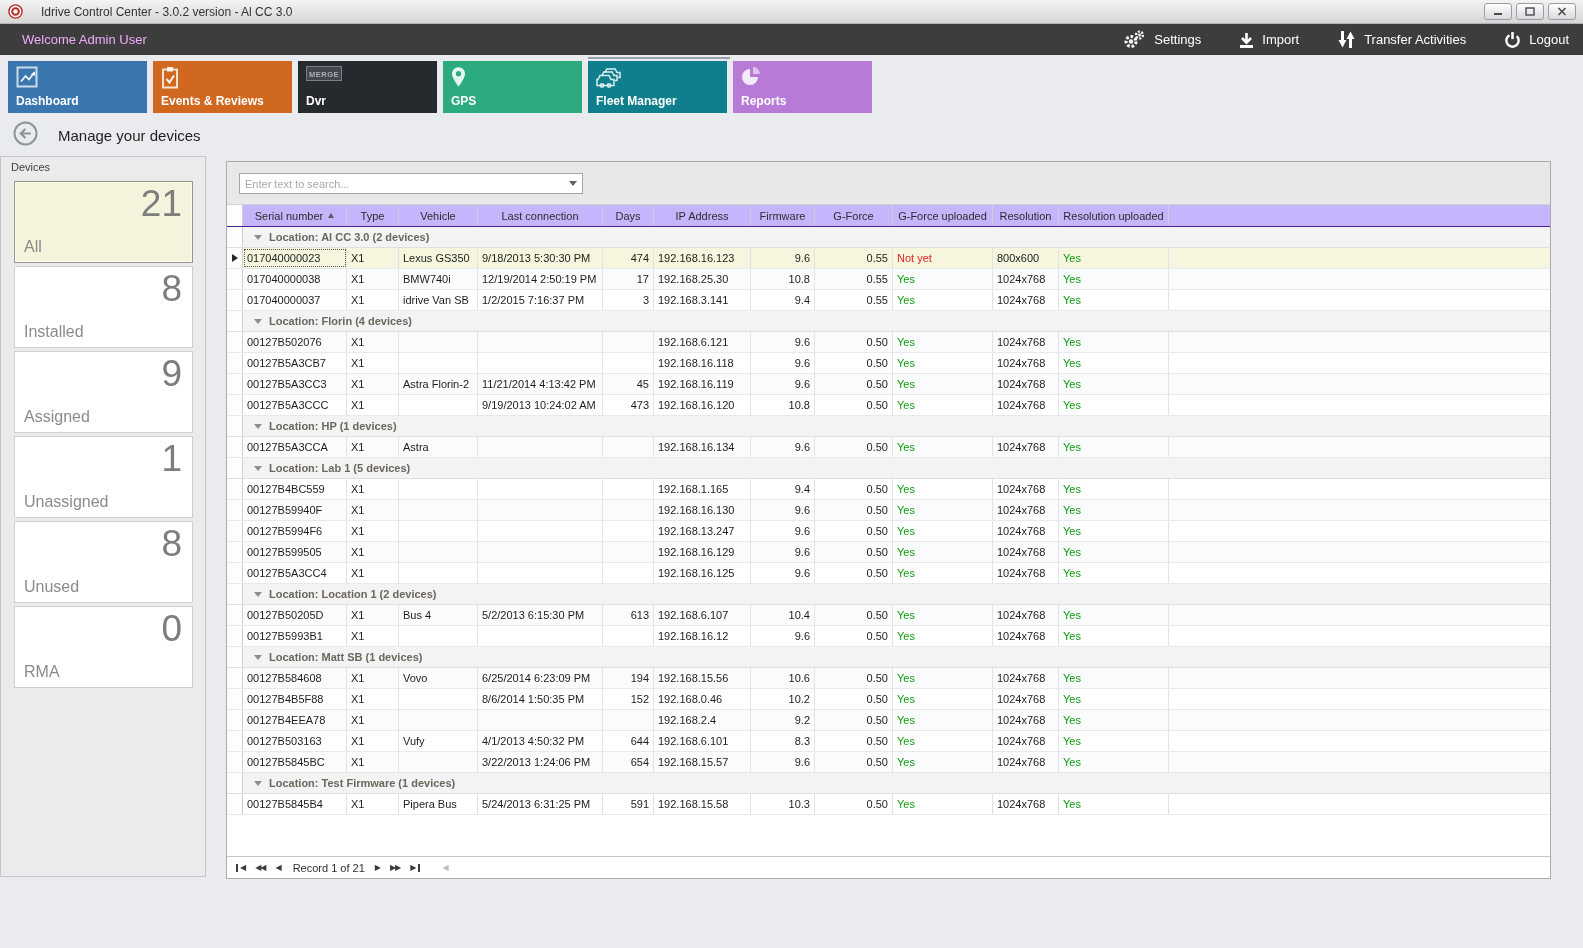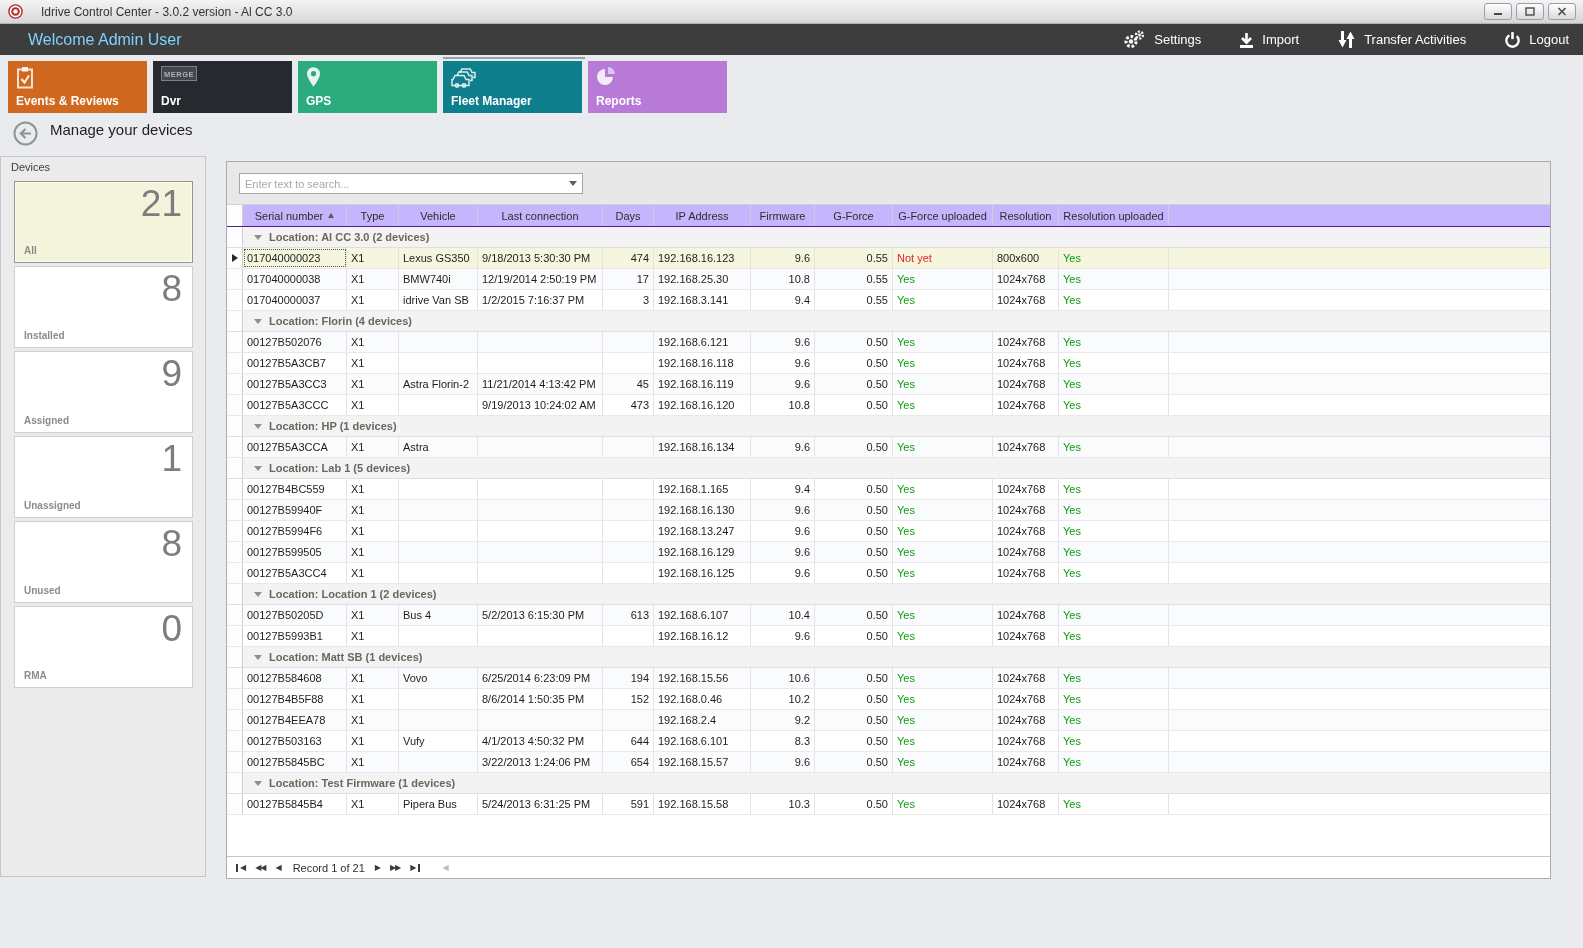--- a/index.html
+++ b/index.html
@@ -11,45 +11,45 @@
   .titlebar{height:24px;background:linear-gradient(#f4f4f4,#d6d6d6);border-bottom:1px solid #b2b2b2;
             display:flex;align-items:center;padding:0 5px}
   .app-icon{display:flex;margin-left:3px}
   .win-title{font-size:12px;font-weight:normal;color:#333;margin-left:18px;flex:1}
   .win-controls{display:flex;gap:4px;margin-right:2px}
   .win-btn{width:28px;height:17px;border:1px solid #989ea5;border-radius:3px;
            background:linear-gradient(#fefefe,#d8dade);display:flex;align-items:center;justify-content:center;padding:0}
 
   
   .menubar{height:31px;background:#3d3d3d;display:flex;align-items:center;color:#fff}
-  .welcome{font-size:16px;margin-left:28px;flex:1;color:#7dd3fc}
+  .welcome{font-size:13px;margin-left:22px;flex:1;color:#f0abfc}
   .menu-items{display:flex;align-items:center;margin-right:14px}
   .menu-item{display:flex;align-items:center;gap:8px;margin-left:38px;font-size:13px;cursor:default}
   .mi-icon{display:flex;align-items:center}
 
   
   .tabstrip{display:flex;gap:6px;padding:6px 0 0 8px;height:58px}
   .tab{width:139px;height:52px;position:relative;padding:5px 8px;color:#fff}
   .tab-icon{display:flex;align-items:flex-start;height:26px}
   .tab-label{position:absolute;left:8px;bottom:5px;font-size:12px;font-weight:bold;color:#fff;white-space:nowrap}
   .tab.selected::before{content:"";position:absolute;left:0;right:-3px;top:-4px;height:2px;background:#9aa1a8}
 
   
-  .page-header{display:flex;gap:12px;padding:8px 0 0 13px;height:36px}
+  .page-header{display:flex;align-items:center;gap:20px;padding:8px 0 0 13px;height:36px}
   .back-btn{display:flex;align-items:center;cursor:pointer}
   .page-title{font-size:15px;color:#1f1f1f}
 
   
   .sidebar{position:absolute;left:0;top:156px;width:206px;height:721px;background:#ebebeb;border:1px solid #c5c8cb}
   .sidebar-title{font-size:11px;color:#3d3d3d;padding:4px 0 0 10px}
   .cards{display:flex;flex-direction:column;gap:3px;padding:8px 12px 0 13px}
   .card{height:82px;background:#fff;border:1px solid #cfcfcf;position:relative;cursor:pointer}
   .card.selected{background:#f4f4dc;border:1px solid #96968a;box-shadow:inset 0 0 0 1px #fbfbee}
   .card-count{position:absolute;top:1px;right:10px;font-size:37px;color:#7d7d7d}
-  .card-label{position:absolute;left:9px;bottom:6px;font-size:10px;font-weight:bold;color:#8b8b8b}
+  .card-label{position:absolute;left:9px;bottom:6px;font-size:16px;font-weight:normal;color:#8b8b8b}
 
   
   .table-panel{position:absolute;left:226px;top:161px;width:1325px;height:718px;background:#fff;
                border:1px solid #a9adb2;display:flex;flex-direction:column}
   .search-band{height:43px;background:#e8e8e8;border-bottom:1px solid #d2d2d2;flex:0 0 auto;padding:11px 0 0 12px}
   .search-box{width:344px;height:21px;background:#fff;border:1px solid #a6a6a6;display:flex;align-items:center}
   .search-box input{flex:1;border:0;outline:0;font-size:11px;padding:0 5px;font-family:inherit;color:#333;background:transparent}
   .search-box input::placeholder{color:#a8a8a8}
   .search-caret{width:19px;height:100%;display:flex;align-items:center;justify-content:center;cursor:pointer}
   .caret-down{width:0;height:0;border-left:4px solid transparent;border-right:4px solid transparent;border-top:5px solid #596069}
@@ -161,20 +161,30 @@
               <path d="M8 1v6.6" stroke="#fff" stroke-width="2.4"></path>
               <circle cx="8" cy="9" r="5.8" fill="none" stroke="#fff" stroke-width="2.2" stroke-dasharray="23.6 7.4 5.4 100"></circle>
             </svg>
           </span>
           <span class="mi-label">Logout</span>
         </div>
       </div>
   </div>
 
   <div class="tabstrip" id="tab-strip">
+      <div class="tab" style="background: rgb(58, 118, 176);">
+        <span class="tab-icon" style="color: rgb(58, 118, 176);">
+          <svg width="22" height="22" viewBox="0 0 22 22">
+            <rect x="1.5" y="1.5" width="19" height="19" fill="none" stroke="rgba(255,255,255,0.75)" stroke-width="2"></rect>
+            <path d="M5 15.5l4.5-5.5 3.5 3.5 5-6.5" fill="none" stroke="rgba(255,255,255,0.9)" stroke-width="1.8"></path>
+            <polygon points="18.8,5.2 19.4,10 14.8,8.2" fill="rgba(255,255,255,0.9)"></polygon>
+          </svg>
+        </span>
+        <div class="tab-label">Dashboard</div>
+      </div>
       <div class="tab" style="background: rgb(208, 105, 31);">
         <span class="tab-icon" style="color: rgb(208, 105, 31);">
           <svg width="18" height="23" viewBox="0 0 18 23">
             <rect x="2" y="3.5" width="14" height="18" fill="none" stroke="rgba(255,255,255,0.8)" stroke-width="2"></rect>
             <rect x="6" y="1" width="6" height="4.5" fill="rgba(255,255,255,0.9)"></rect>
             <path d="M5.5 13l3 3.5 4.5-7" fill="none" stroke="rgba(255,255,255,0.9)" stroke-width="2"></path>
           </svg>
         </span>
         <div class="tab-label">Events &amp; Reviews</div>
       </div>

